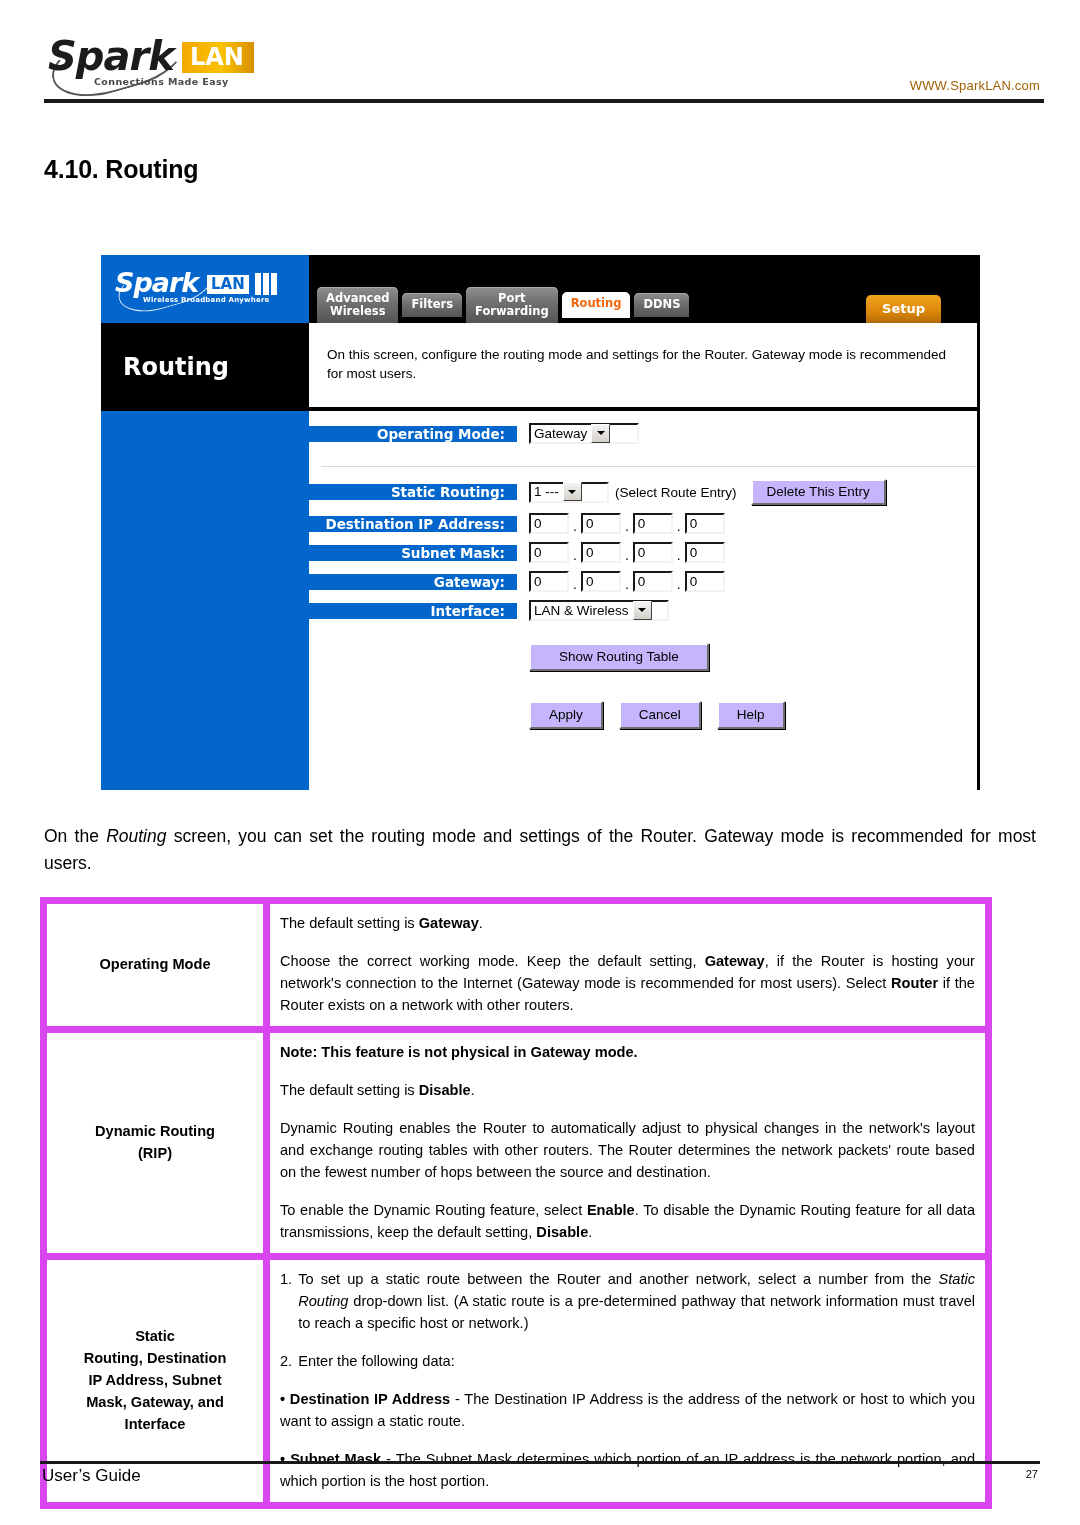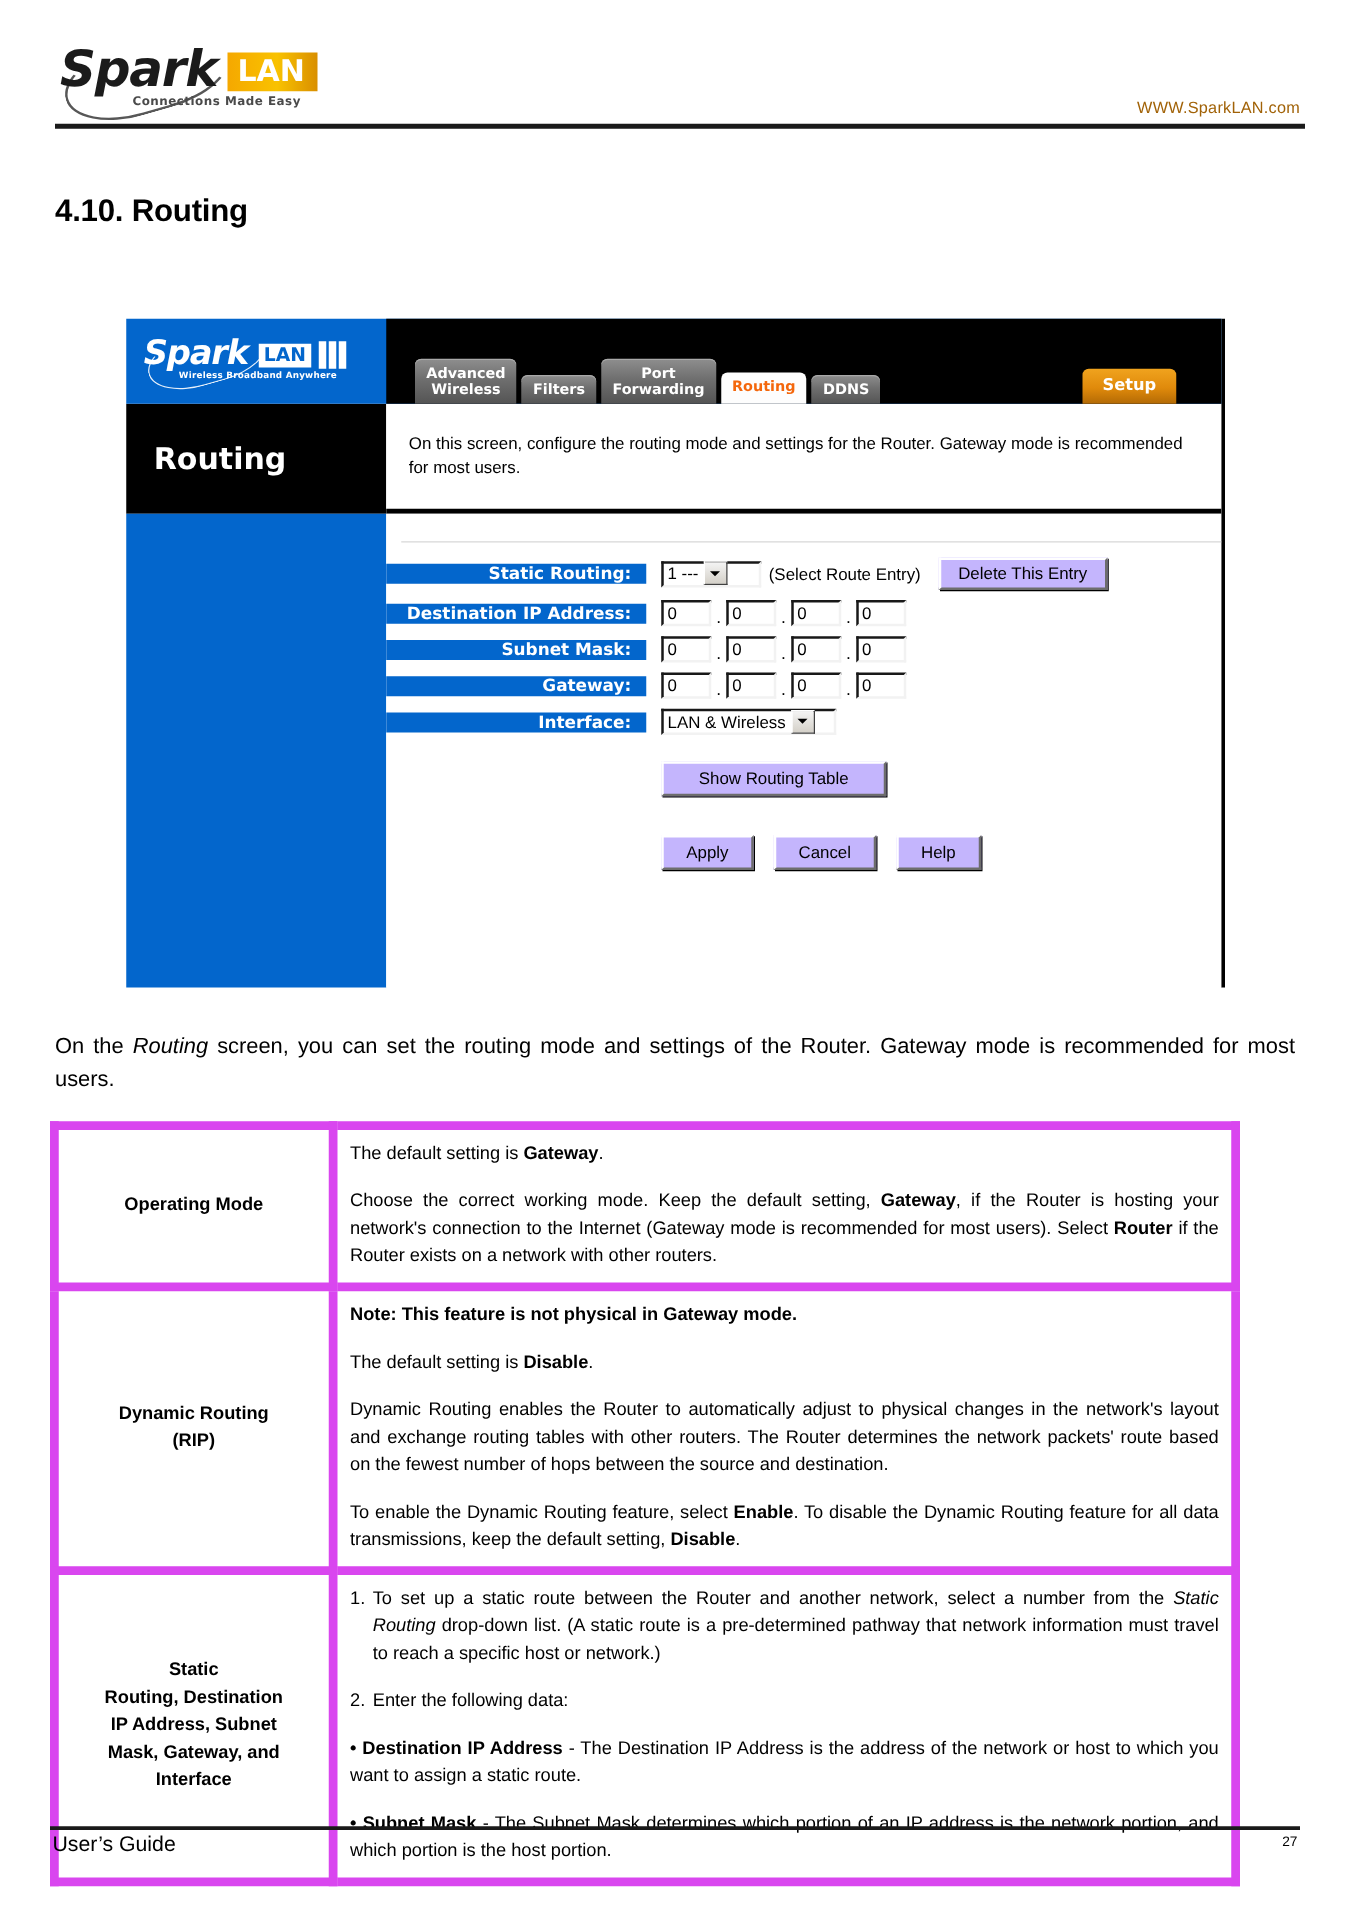--- a/index.html
+++ b/index.html
@@ -61,21 +61,21 @@
     height: 54px;
     border: 2px solid #3a3a3a;
     border-radius: 50% / 60%;
     transform: rotate(-16deg);
     border-right-color: transparent;
     border-top-color: transparent;
     opacity: .85;
   }
   .brand-logo .tagline {
     position: absolute;
-    left: 58px;
+    left: 46px;
     top: 40px;
     font-size: 9.5px;
     font-weight: bold;
     color: #4a4a4a;
     letter-spacing: .4px;
     font-family: "DejaVu Sans", sans-serif;
   }
   .site-url {
     position: absolute;
     right: 40px;
@@ -181,24 +181,24 @@
   .ru-tabstrip {
     position: absolute;
     left: 208px;
     top: 0;
     right: 0;
     height: 68px;
     background: #000000;
   }
   .ru-tabs {
     position: absolute;
-    left: 23px;
+    left: 8px;
     bottom: 0;
     display: flex;
-    align-items: flex-end;
+    align-items: center;
     gap: 4px;
   }
   .ru-tab {
     background: linear-gradient(180deg, #8e8e8e 0%, #6f6f6f 45%, #545454 100%);
     color: #ffffff;
     font-family: "DejaVu Sans", sans-serif;
     font-weight: bold;
     font-size: 11.5px;
     line-height: 12.5px;
     text-align: center;
@@ -490,20 +490,29 @@
 
   <div class="ru-midrow">
     <div class="ru-pagetitle">Routing</div>
     <div class="ru-desc">On this screen, configure the routing mode and settings for the Router. Gateway mode is recommended for most users.</div>
   </div>
 
   <div class="ru-body">
     <div class="ru-leftcol"></div>
     <div class="ru-form">
 
+      <div class="ru-row" style="margin-top:12px;">
+        <div class="ru-label">Operating Mode:</div>
+        <div class="ru-ctrl">
+          <div class="win-select" style="width:110px;">
+            <span class="sel-val">Gateway</span>
+            <span class="win-arrow"></span>
+          </div>
+        </div>
+      </div>
 
       <div class="sep-line" style="margin-top:22px;"></div>
 
       <div class="ru-row" style="margin-top:12px;">
         <div class="ru-label">Static Routing:</div>
         <div class="ru-ctrl">
           <div class="win-select" style="width:80px;">
             <span class="sel-val">1 ---</span>
             <span class="win-arrow"></span>
           </div>

